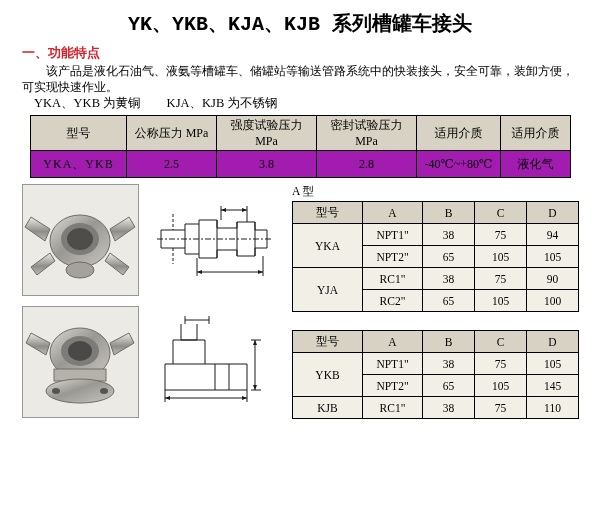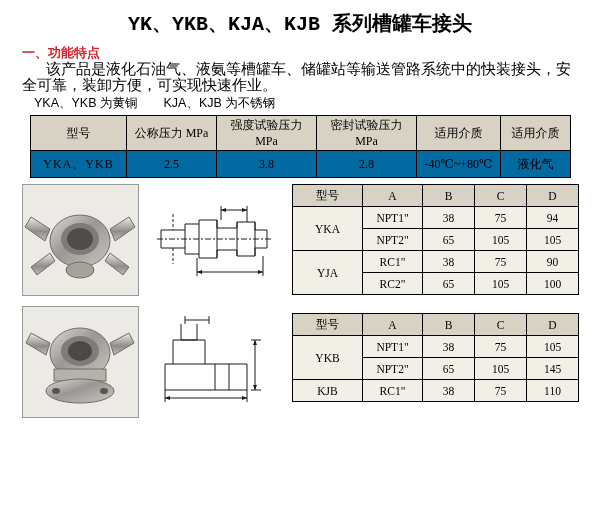--- a/index.html
+++ b/index.html
@@ -31,31 +31,31 @@
     color: #000;
   }
   .section-head {
     color: #d4232c;
     font-weight: bold;
     font-size: 13px;
     margin: 5px 0 1px 22px;
     font-family: "Liberation Sans", sans-serif;
   }
   .para {
-    font-size: 15px;
+    font-size: 12px;
     line-height: 16px;
     margin: 0 18px 0 22px;
     text-indent: 24px;
-    font-family: Liberation Mono, monospace;
+    font-family: Liberation Sans, sans-serif;
   }
   .plain-line {
     font-size: 12.5px;
     line-height: 16px;
     margin: 0 18px 0 34px;
-    font-family: Liberation Sans, sans-serif;
+    font-family: Liberation Serif, serif;
   }
   .plain-line .gap {
     display: inline-block;
     width: 26px;
   }
 
   
   table.perf {
     border-collapse: collapse;
     margin: 4px 0 0 30px;
@@ -68,21 +68,21 @@
     font-size: 12px;
     height: 24px;
     font-family: "Liberation Serif", "DejaVu Serif", serif;
   }
   table.perf thead th {
     background: #d7d2c3;
     font-weight: normal;
     height: 22px;
   }
   table.perf tbody td {
-    background: #0369a1;
+    background: #a21caf;
   }
   table.perf tbody tr td:first-child {
     letter-spacing: 1px;
   }
 
   
   .dims {
     position: relative;
     margin-top: 6px;
   }
@@ -292,20 +292,21 @@
               </g>
             </svg>
           </div>
         </div>
       </div>
 
     </div>
 
     <div class="dim-tables">
 
+      <div class="type-label">A 型</div>
       <table class="dim">
         <colgroup>
           <col style="width:70px">
             <col style="width:60px">
             <col style="width:52px">
             <col style="width:52px">
             <col style="width:52px">
         </colgroup>
         <thead>
           <tr>

